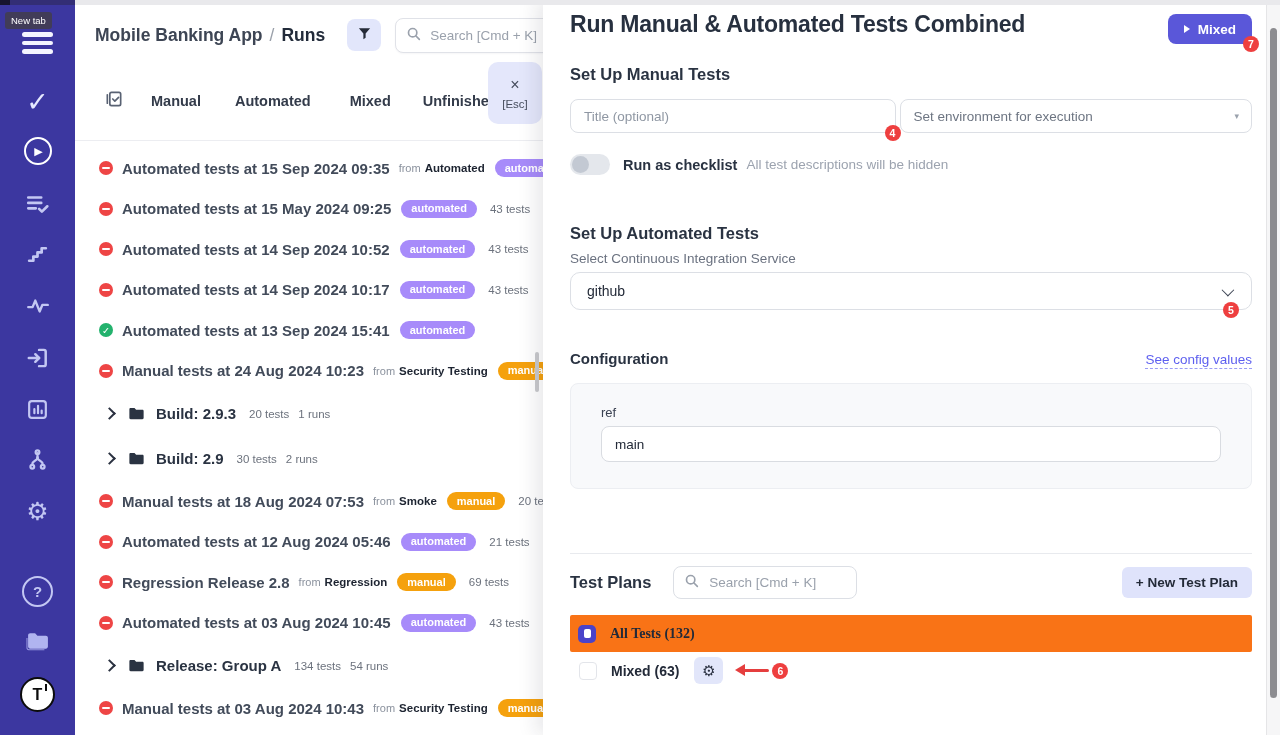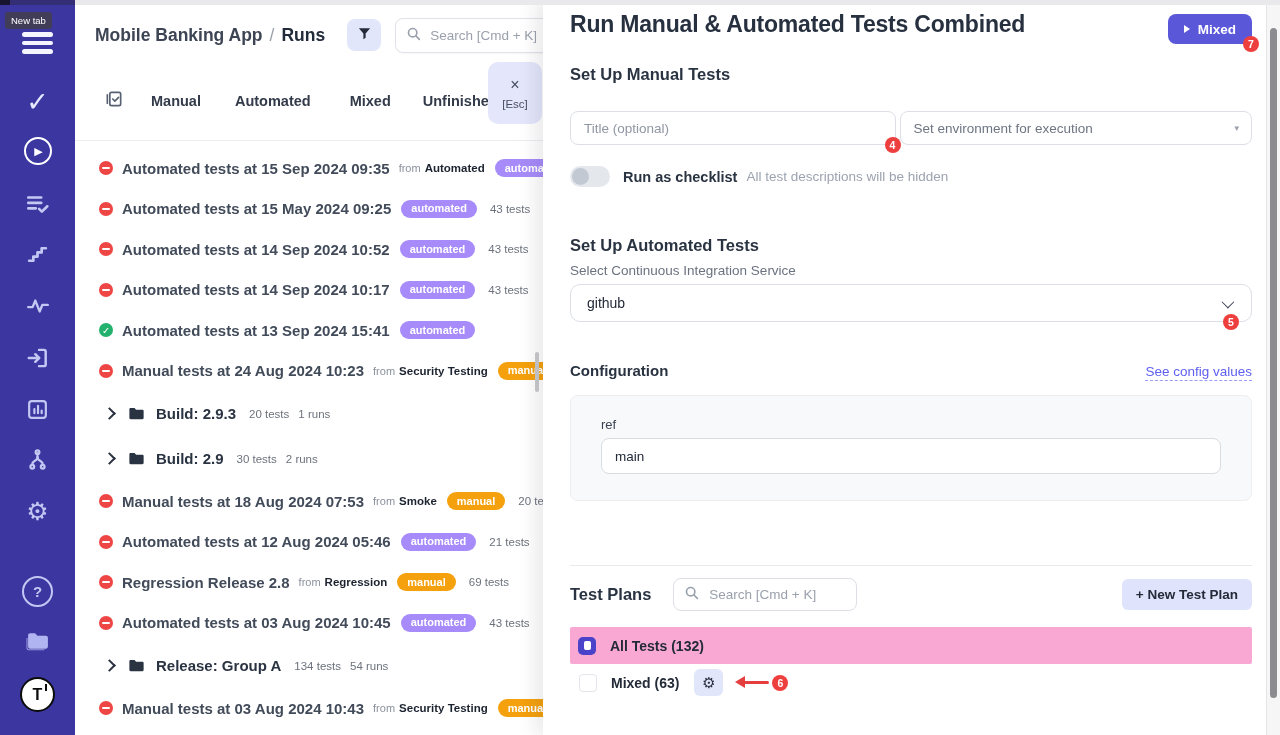--- a/index.html
+++ b/index.html
@@ -75,21 +75,21 @@
   
   .rpanel{position:absolute;left:543px;top:0;width:737px;height:735px;background:#fff;z-index:10;box-shadow:-7px 0 18px rgba(25,28,50,.10);box-sizing:border-box;padding:0 28px 0 27px;}
   .rp-head{display:flex;align-items:flex-start;justify-content:space-between;margin-top:11px;}
   .rp-title{font-size:23px;font-weight:700;color:#27303f;letter-spacing:-.2px;}
   .launch{position:relative;margin-top:3px;flex:none;background:#5a57d9;color:#fff;border:none;border-radius:8px;height:30px;padding:0 16px;font-size:13.5px;font-weight:700;font-family:inherit;display:flex;align-items:center;cursor:pointer;}
   .launch .tri{width:0;height:0;border-left:6px solid #fff;border-top:4px solid transparent;border-bottom:4px solid transparent;margin-right:8px;}
   .nbadge{position:absolute;width:16px;height:16px;border-radius:50%;background:#ee3f3f;color:#fff;font-size:10.5px;font-weight:700;display:flex;align-items:center;justify-content:center;z-index:12;}
   .launch .nbadge{right:-7px;bottom:-8px;}
   .h2{font-size:16.5px;font-weight:700;color:#2a3342;}
   .mh{margin-top:21px;}
-  .fieldrow{display:flex;gap:4px;margin-top:27px;}
+  .fieldrow{display:flex;gap:4px;margin-top:15px;}
   .fwrap{position:relative;flex:1;}
   .tinput{width:100%;height:34px;border:1px solid #dcdfe5;border-radius:8px;box-sizing:border-box;padding:0 13px;font-size:13.5px;font-family:inherit;color:#3b4252;outline:none;}
   .tinput::placeholder{color:#8f97a3;}
   .fwrap .nbadge{right:-5px;bottom:-8px;}
   .envsel{flex:1;height:34px;border:1px solid #dcdfe5;border-radius:8px;display:flex;align-items:center;justify-content:space-between;padding:0 12px 0 13px;box-sizing:border-box;cursor:pointer;}
   .envsel .ph{font-size:13.5px;color:#6d7582;}
   .envsel .caret{font-family:"DejaVu Sans",sans-serif;font-size:9px;color:#9aa1ac;}
   .togglerow{display:flex;align-items:center;margin-top:21px;}
   .toggle{width:40px;height:21px;border-radius:11px;background:#e4e7ec;position:relative;cursor:pointer;flex:none;}
   .toggle .knob{position:absolute;left:2px;top:2px;width:17px;height:17px;border-radius:50%;background:#c3c9d3;}
@@ -109,21 +109,21 @@
   .reflabel{font-size:13px;color:#3b4252;}
   .refinput{margin-top:6px;width:100%;height:36px;border:1px solid #d9dce1;border-radius:8px;background:#fff;box-sizing:border-box;padding:0 13px;font-size:13.5px;font-family:inherit;color:#232a38;outline:none;}
   .divider{margin-top:64px;border:0;border-top:1px solid #e8eaee;height:0;}
   .tp-head{display:flex;align-items:center;margin-top:12px;}
   .tpsearch{margin-left:22px;width:184px;height:33px;border:1px solid #dcdfe5;border-radius:8px;display:flex;align-items:center;padding:0 10px;box-sizing:border-box;}
   .tpsearch input{border:0;outline:0;width:130px;font-size:13.5px;font-family:inherit;color:#3b4252;background:transparent;margin-left:8px;}
   .tpsearch input::placeholder{color:#9aa1ac;}
   .newplan{margin-left:auto;height:31px;background:#dfe3fb;border:none;border-radius:6px;font-size:13.5px;font-weight:700;color:#232a38;font-family:inherit;padding:0 14px;cursor:pointer;}
   .plans{margin-top:16px;}
   .plan{display:flex;align-items:center;height:37px;border-radius:2px;}
-  .plan.hl{background:#f9a8d4;}
+  .plan.hl{background:#f97316;font-family:Liberation Serif, serif;}
   .cb-on{flex:none;margin-left:8px;width:18px;height:18px;border-radius:5px;background:#4a43c9;display:flex;align-items:center;justify-content:center;cursor:pointer;}
   .cb-on i{width:7px;height:9px;background:#fff;border-radius:2px;}
   .cb-off{flex:none;margin-left:9px;width:16px;height:16px;border-radius:4px;border:1.5px solid #e3e5ea;background:#fff;cursor:pointer;}
   .plabel{margin-left:14px;font-size:14px;font-weight:700;color:#232a38;}
   .gearbtn{margin-left:15px;width:29px;height:27px;border-radius:6px;background:#e2e6fa;border:none;display:flex;align-items:center;justify-content:center;cursor:pointer;font-size:15px;color:#2b3242;}
   .arrow{position:relative;margin-left:12px;width:35px;height:13px;flex:none;}
   .arrow .stem{position:absolute;left:7px;top:5px;width:27px;height:3px;background:#e53e3e;border-radius:2px;}
   .arrow .head{position:absolute;left:0;top:0;width:0;height:0;border-right:10px solid #e53e3e;border-top:6.5px solid transparent;border-bottom:6.5px solid transparent;}
   .anbadge{position:static;margin-left:2px;flex:none;}
 

